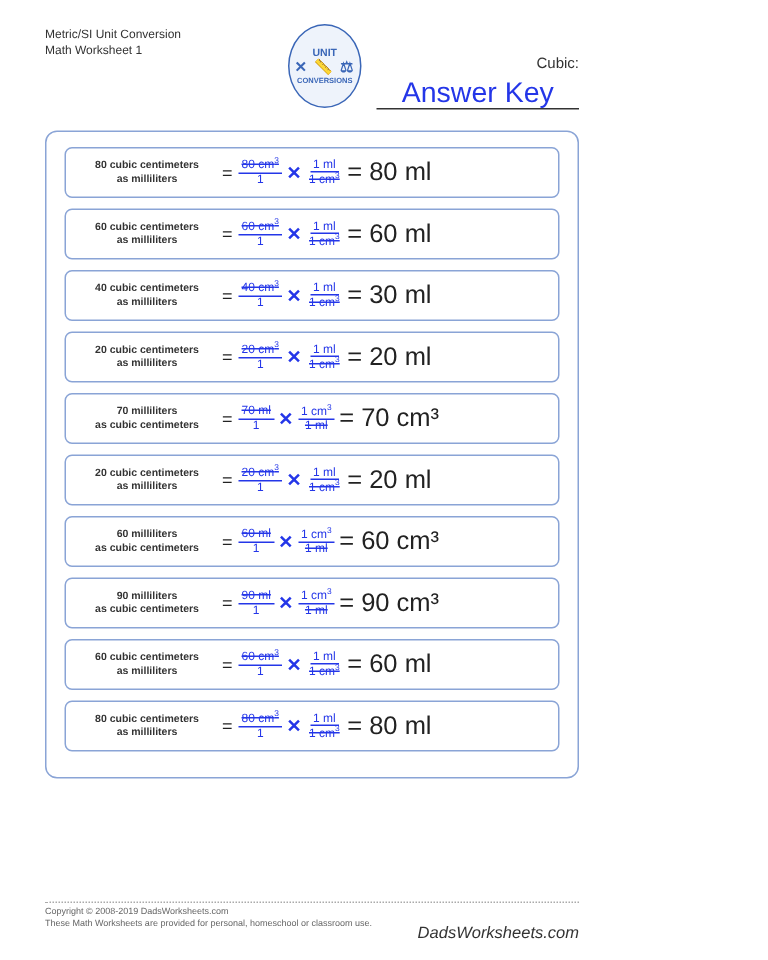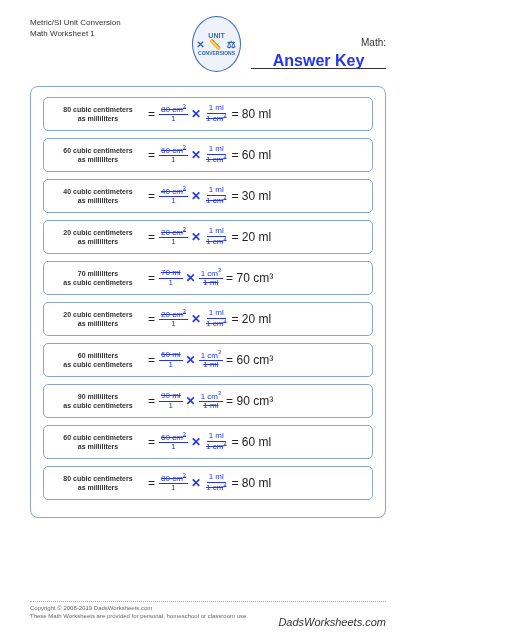--- a/index.html
+++ b/index.html
@@ -54,23 +54,23 @@
   .name-label { font-size: 10px; color:#333; }
   .name-line {
     display: inline-block;
     border-bottom: 1px solid #333;
     width: 135px;
     vertical-align: bottom;
     text-align: center;
   }
   .answer-key {
     font-family: "Comic Sans MS", cursive, sans-serif;
-    font-size: 16px;
+    font-size: 19px;
     color: #2436e8;
-    font-weight: 700;
+    font-weight: 400;
     position: relative;
     top: 2px;
   }
   .main-box {
     border: 1px solid #8aa4d6;
     border-radius: 8px;
     margin-top: 14px;
     padding: 10px 12px 10px 12px;
   }
   .instruction {
@@ -114,21 +114,21 @@
   }
   .frac .num { border-bottom: 1px solid #2436e8; padding: 0 2px; white-space: nowrap;}
   .frac .den { padding: 0 2px; white-space: nowrap;}
   .times {
     color: #2436e8;
     font-weight: 700;
     font-size: 12px;
     padding: 0 3px;
   }
   .result {
-    font-size: 12px;
+    font-size: 17px;
     color: #222;
     padding-left: 3px;
     white-space: nowrap;
   }
   .strike { text-decoration: line-through; text-decoration-color: #2436e8; }
   sup { font-size: 0.7em; }
   .footer {
     position: absolute;
     bottom: 12px;
     left: 30px;
@@ -161,21 +161,21 @@
     <div class="title-block">
       <div>Metric/SI Unit Conversion</div>
       <div>Math Worksheet 1</div>
     </div>
     <div class="logo">
       <div>UNIT</div>
       <div class="icons">✕ 📏 ⚖</div>
       <div style="font-size:5px;">CONVERSIONS</div>
     </div>
     <div class="name-area">
-      <span class="name-label">Math:</span>
+      <span class="name-label">Cubic:</span>
       <span class="name-line">
         <span class="answer-key">Answer Key</span>
       </span>
     </div>
   </div>
 
   <div class="main-box">
     <div id="problems">
         <div class="problem">
           <div class="p-left">

